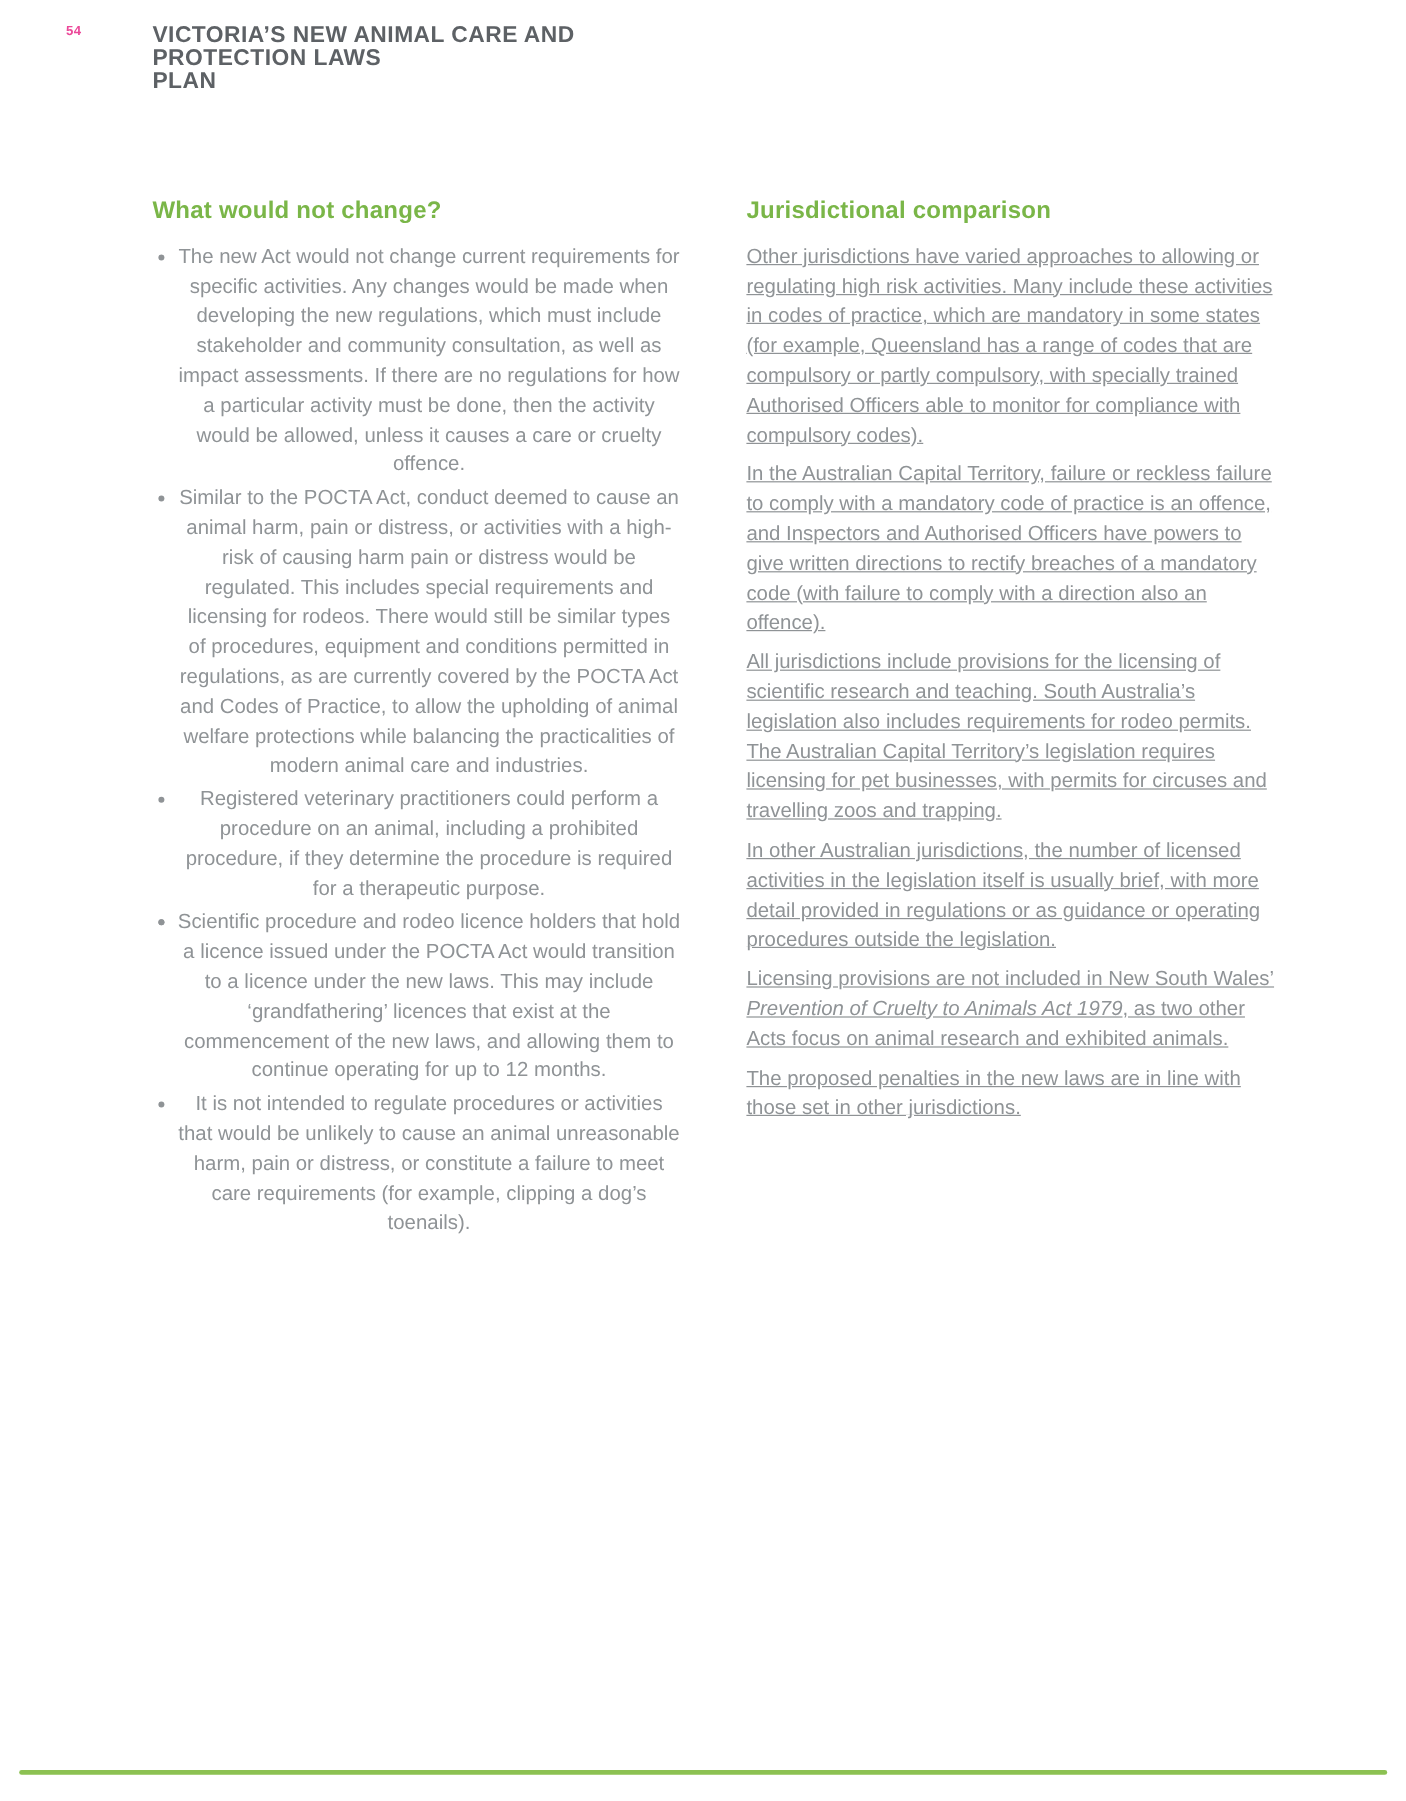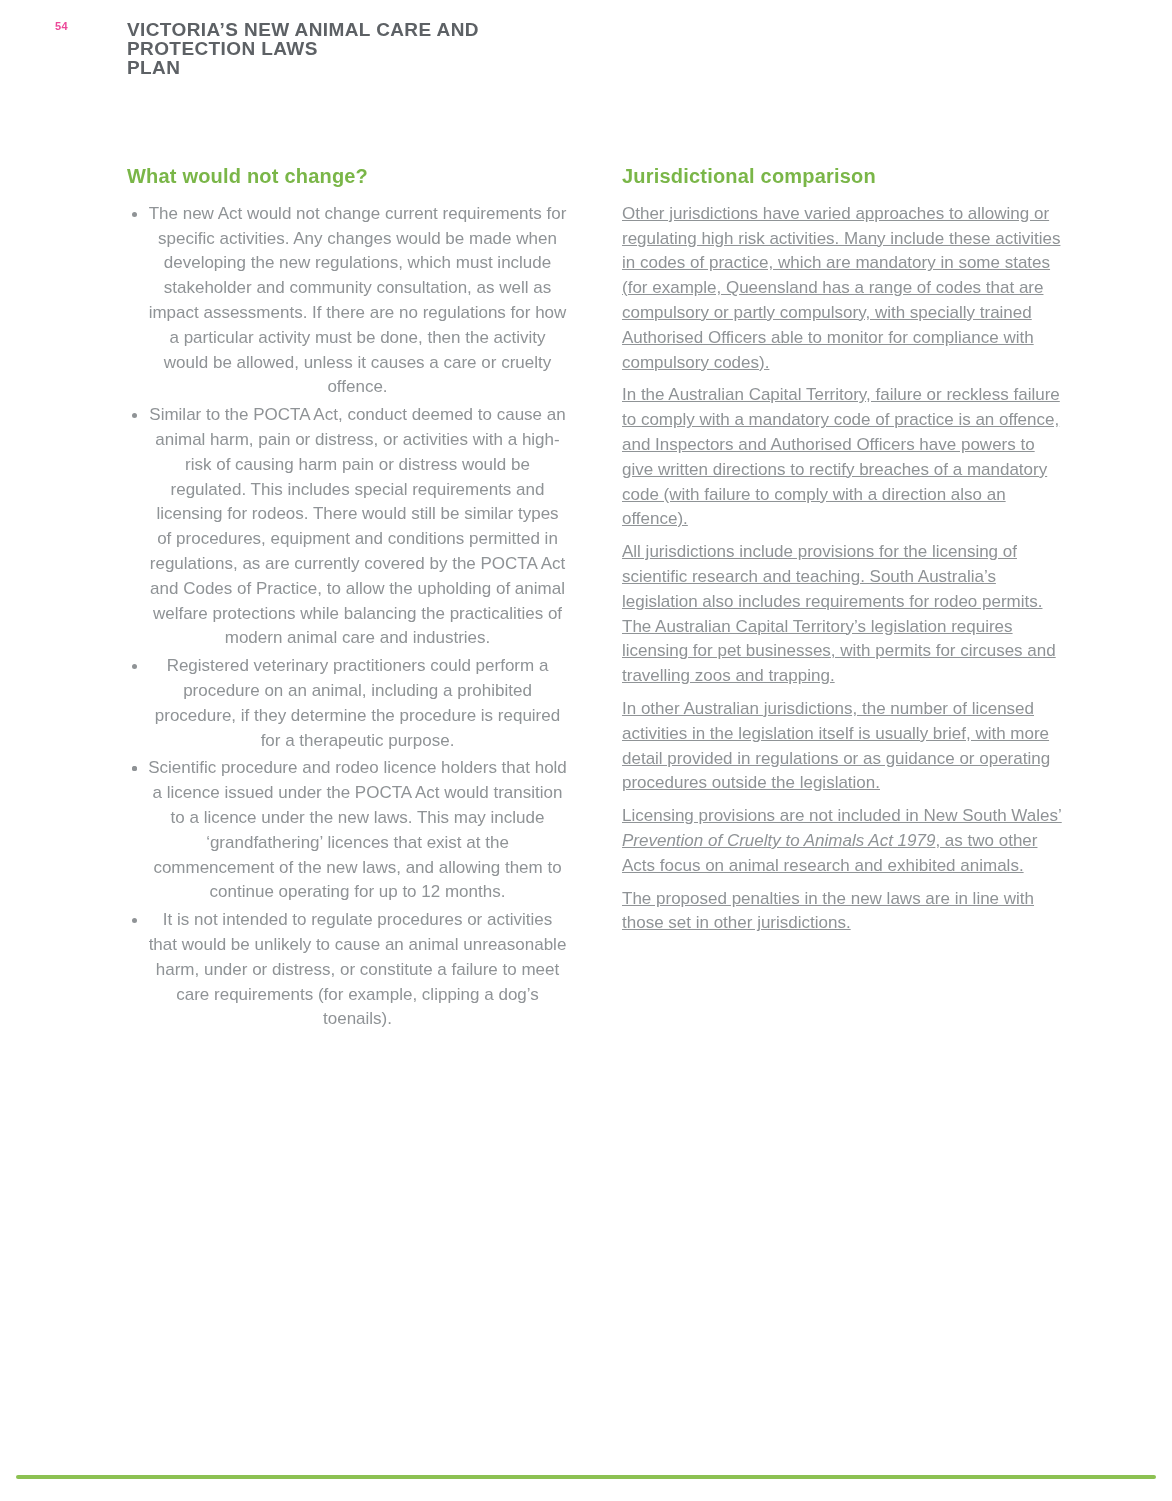--- a/index.html
+++ b/index.html
@@ -107,21 +107,21 @@
         </li>
         <li>
           <span class="bullet-dot"></span>
         </li>
         <li>
           <span class="bullet-dot"></span>
           <span>Scientific procedure and rodeo licence holders that hold a licence issued under the POCTA Act would transition to a licence under the new laws. This may include ‘grandfathering’ licences that exist at the commencement of the new laws, and allowing them to continue operating for up to 12 months.</span>
         </li>
         <li>
           <span class="bullet-dot"></span>
-          <span>It is not intended to regulate procedures or activities that would be unlikely to cause an animal unreasonable harm, under or distress, or constitute a failure to meet care requirements (for example, clipping a dog’s toenails).</span>
+          <span>It is not intended to regulate procedures or activities that would be unlikely to cause an animal unreasonable harm, pain or distress, or constitute a failure to meet care requirements (for example, clipping a dog’s toenails).</span>
         </li>
       </ul>
     </section>
 
     <section class="col col-right">
       <h2 class="section-heading">Jurisdictional comparison</h2>
       <p>Other jurisdictions have varied approaches to allowing or regulating high risk activities. Many include these activities in codes of practice, which are mandatory in some states (for example, Queensland has a range of codes that are compulsory or partly compulsory, with specially trained Authorised Officers able to monitor for compliance with compulsory codes).</p>
       <p>In the Australian Capital Territory, failure or reckless failure to comply with a mandatory code of practice is an offence, and Inspectors and Authorised Officers have powers to give written directions to rectify breaches of a mandatory code (with failure to comply with a direction also an offence).</p>
       <p>All jurisdictions include provisions for the licensing of scientific research and teaching. South Australia’s legislation also includes requirements for rodeo permits. The Australian Capital Territory’s legislation requires licensing for pet businesses, with permits for circuses and travelling zoos and trapping.</p>
       <p>In other Australian jurisdictions, the number of licensed activities in the legislation itself is usually brief, with more detail provided in regulations or as guidance or operating procedures outside the legislation.</p>

